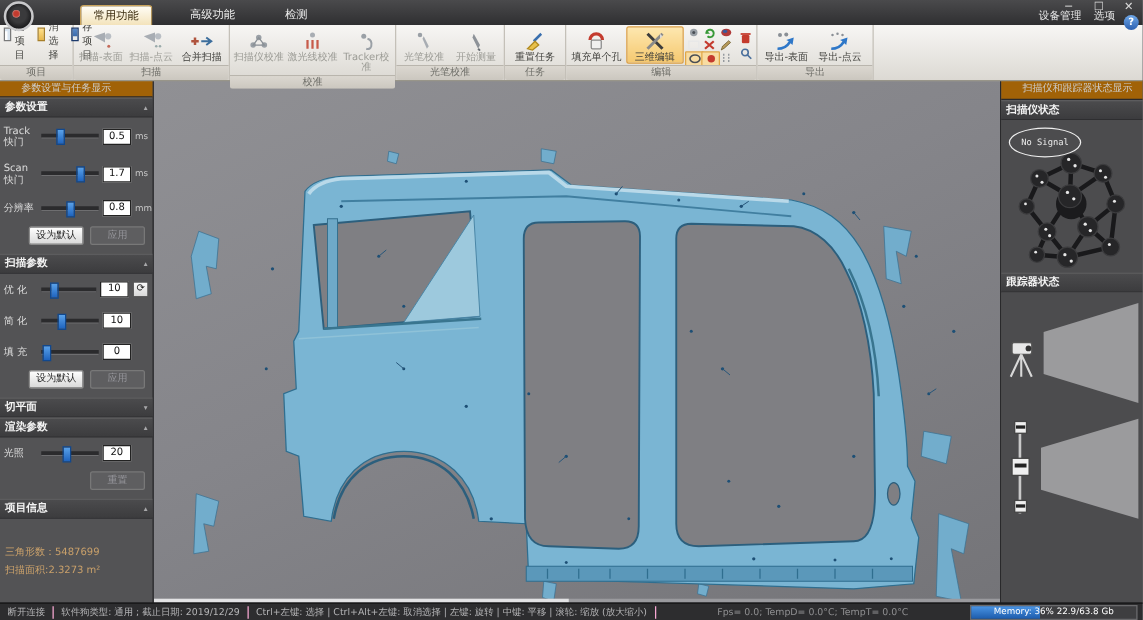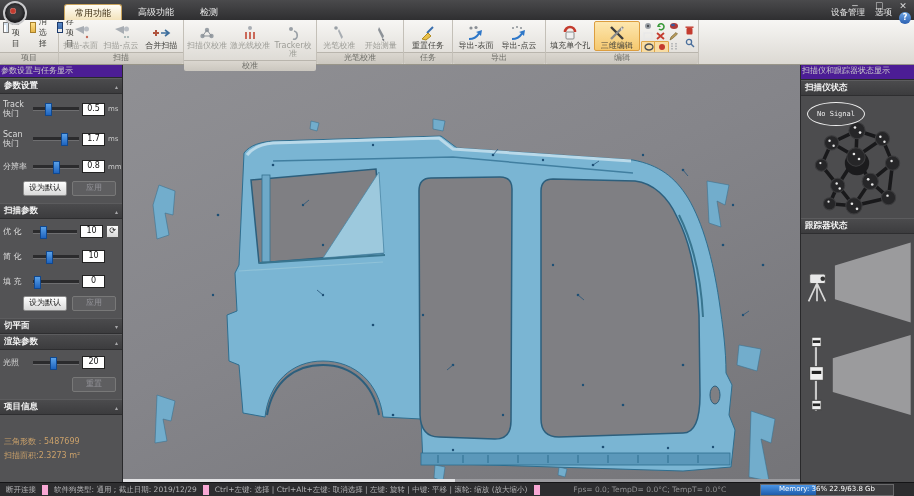--- a/index.html
+++ b/index.html
@@ -7,21 +7,21 @@
        font-family:"DejaVu Sans","Liberation Sans",sans-serif;background:#6f6f73;
        -webkit-font-smoothing:antialiased}
   
   .titlebar{position:absolute;left:0;top:0;width:914px;height:20px;
     background:linear-gradient(#4a4a4c,#2f2f31);z-index:5}
   .applogo{position:absolute;left:3px;top:1px;width:20px;height:20px;border-radius:50%;
     background:radial-gradient(circle at 50% 45%,#3a3a3c 40%,#1c1c1e 70%);
     border:2px solid #c9c9cb;z-index:6}
   .applogo .core{position:absolute;left:5px;top:5px;width:6px;height:6px;border-radius:50%;
     background:#c23a2e;box-shadow:0 0 1px #fff inset}
-  .tabs{position:absolute;left:64px;bottom:0;display:flex;gap:6px;height:16px}
+  .tabs{position:absolute;left:64px;bottom:0;display:flex;gap:20px;height:16px}
   .tab{padding:1px 10px;font-size:9px;color:#ececec;line-height:14px;cursor:default}
   .tab.active{background:linear-gradient(#fffdf6,#f3e3bb);color:#3c2d10;
     border:1px solid #caa45c;border-bottom:none;border-radius:3px 3px 0 0}
   .winctrl{position:absolute;right:4px;top:0;display:flex;gap:10px;font-size:9px;color:#d8d8d8}
   .winctrl span{width:14px;text-align:center;line-height:13px}
   .topmenu{position:absolute;right:22px;top:7px;display:flex;gap:10px;font-size:8.5px;color:#e8e8e8}
   .helpicon{position:absolute;right:3px;top:12px;width:12px;height:12px;border-radius:50%;
     background:linear-gradient(#6fa8e8,#2b5fb0);color:#fff;font-size:8px;font-weight:bold;
     text-align:center;line-height:12px;z-index:7}
   
@@ -43,21 +43,21 @@
   .mi-disk{background:linear-gradient(#5a8ac8,#2c5a9c);border:1px solid #1c3a6c;box-shadow:inset 0 -3px 0 #e8e8e8}
   .egrid{display:grid;grid-template-columns:13px 13px 13px;grid-auto-rows:10px;gap:0;align-content:center}
   .ecell{width:13px;height:10px;display:flex;align-items:center;justify-content:center;font-size:7px;border-radius:1px}
   .ecell.hl{background:#f8dca2;border:1px solid #dfa749}
   .ecol2{display:flex;flex-direction:column;justify-content:center;gap:3px;margin-left:2px}
   
   .lpanel{position:absolute;left:0;top:64px;width:122px;bottom:13px;background:#535355;
     border-right:1px solid #29292b;display:flex;flex-direction:column;color:#e5e5e5;z-index:3}
   .rpanel{position:absolute;right:0;top:64px;width:113px;bottom:13px;background:#535355;
     border-left:1px solid #29292b;display:flex;flex-direction:column;color:#e5e5e5;z-index:3}
-  .ptitle{height:13px;background:#4c1d95;color:#cccccc;font-size:8px;padding:1px 1px;
+  .ptitle{height:13px;background:#a16207;color:#cccccc;font-size:8px;padding:1px 17px;
     border-bottom:1px solid #29292b;white-space:nowrap;overflow:hidden}
   .sechead{height:14px;background:linear-gradient(#4b4b4d,#3c3c3e);border-top:1px solid #5c5c5e;
     border-bottom:1px solid #2e2e30;color:#f4f4f4;font-weight:bold;font-size:8.5px;
     padding:0 4px;display:flex;justify-content:space-between;align-items:center;flex:none}
   .sechead .arr{color:#a8a8aa;font-size:6px}
   .srow{display:flex;align-items:center;padding:0 3px;margin:6px 0;gap:3px;flex:none}
   .slabel{width:27px;font-size:8px;line-height:9px;color:#dddddd}
   .strack{flex:1;height:3px;background:#2b2b2d;border-bottom:1px solid #6e6e70;position:relative}
   .sthumb{position:absolute;top:-4px;width:5px;height:11px;
     background:linear-gradient(#5aa2ea,#1e63be);border:1px solid #11488e}
@@ -79,23 +79,23 @@
   .viewport{position:absolute;left:123px;top:64px;width:677px;bottom:13px;
     background:linear-gradient(155deg,#909094 0%,#85858a 45%,#747478 100%);
     border-top:1px solid #a8a8aa;overflow:hidden;z-index:2}
   .viewport svg{position:absolute;left:0;top:0}
   .hscroll{position:absolute;left:0;bottom:0;width:100%;height:4px;background:#9a9a9e}
   .hthumb{position:absolute;left:0;top:0;width:49%;height:4px;background:#e2e2e4}
   
   .statusbar{position:absolute;left:0;bottom:0;width:914px;height:13px;background:#2d2d2f;
     border-top:1px solid #141416;display:flex;align-items:center;font-size:7.5px;
     color:#b4b4b6;white-space:nowrap;z-index:6}
-  .sseg{padding:0 6px;border-right:6px solid #f9a8d4;overflow:hidden}
+  .sseg{padding:0 6px;border-right:1px solid #f9a8d4;overflow:hidden}
   .sseg.dim{color:#8f8f91}
-  .memwrap{margin-left:auto;margin-right:20px;width:132px;height:10px;background:#3e3e40;
+  .memwrap{margin-left:auto;margin-right:4px;width:132px;height:10px;background:#3e3e40;
     border:1px solid #6a6a6c;position:relative;flex:none}
   .memfill{position:absolute;left:0;top:0;height:100%;width:42%;
     background:linear-gradient(#4a94e4,#1d5cac)}
   .memtext{position:absolute;left:0;top:0;width:100%;text-align:center;font-size:7px;
     color:#fff;line-height:9px}
 </style>
 </head>
 <body>
 
 <div class="titlebar">
@@ -242,20 +242,109 @@
               <path d="M14 2 L8 8" stroke="#3a6fae" stroke-width="2"></path>
               <path d="M3 14 L9 8 L12 11 L7 15 Z" fill="#e8c04a" stroke="#b08a20"></path>
             </svg>
         </span>
         <span>重置任务</span>
       </div>
     </div>
     <div class="rlabel">任务</div>
   </div>
 
+  <div class="rgroup" style="width:152px">
+    <div class="rbody">
+      <div class="rbtn" style="width:44px">
+        <span class="ric">
+          <svg width="18" height="16">
+              <path d="M4 7 a5 5 0 0 1 10 0" stroke="#c43b2e" stroke-width="2.6" fill="none"></path>
+              <rect x="5" y="7" width="8" height="7" rx="1" fill="#f0f0f0" stroke="#8a8a8a"></rect>
+            </svg>
+        </span>
+        <span>填充单个孔</span>
+      </div>
+      <div class="rbtn active" style="width:46px">
+        <span class="ric">
+          <svg width="18" height="16">
+              <path d="M3 2 L15 14" stroke="#3c3c3c" stroke-width="2.4"></path>
+              <path d="M15 2 L3 14" stroke="#8a8a8a" stroke-width="2.4"></path>
+              <path d="M13 2 L15 4 L13 6" fill="#d8d8d8"></path>
+            </svg>
+        </span>
+        <span>三维编辑</span>
+      </div>
+      <div class="egrid">
+        <div class="ecell">
+            <svg width="10" height="8">
+              <circle cx="5" cy="4" r="3" fill="#9aa0a6"></circle>
+              <circle cx="5" cy="4" r="1.2" fill="#4a4f55"></circle>
+            </svg>
+          </div>
+        <div class="ecell">
+            <svg width="10" height="9">
+              <path d="M2 5 a3 3 0 1 1 1 2" stroke="#3a9a3a" stroke-width="1.6" fill="none"></path>
+              <path d="M2 2 v3 h3" fill="#3a9a3a"></path>
+            </svg>
+          </div>
+        <div class="ecell">
+            <svg width="10" height="8">
+              <ellipse cx="5" cy="4" rx="4" ry="3" fill="#b03a3a"></ellipse>
+              <ellipse cx="4" cy="3" rx="2" ry="1.3" fill="#3a5a9c"></ellipse>
+            </svg>
+          </div>
+        <div class="ecell">
+            <svg width="10" height="8">
+              <rect x="1" y="1" width="8" height="6" fill="none" stroke="#e8e8e8" stroke-width="1.3"></rect>
+            </svg>
+          </div>
+        <div class="ecell">
+            <svg width="9" height="8">
+              <path d="M1 1 L8 7 M8 1 L1 7" stroke="#c43b2e" stroke-width="1.8"></path>
+            </svg>
+          </div>
+        <div class="ecell">
+            <svg width="9" height="9">
+              <path d="M1 8 L2 5 L7 0.5 L8.5 2 L3.5 6.5 Z" fill="#b89a5a" stroke="#6a5a2a" stroke-width="0.6"></path>
+            </svg>
+          </div>
+        <div class="ecell hl">
+            <svg width="10" height="8">
+              <ellipse cx="5" cy="4" rx="4" ry="3" fill="none" stroke="#4a4f55" stroke-width="1.3"></ellipse>
+            </svg>
+          </div>
+        <div class="ecell hl">
+            <svg width="8" height="8">
+              <circle cx="4" cy="4" r="3" fill="#c43b2e"></circle>
+            </svg>
+          </div>
+        <div class="ecell">
+            <svg width="8" height="9">
+              <path d="M2 1 v7 M6 1 v7" stroke="#8a8f95" stroke-width="1" stroke-dasharray="1.5 1"></path>
+            </svg>
+          </div>
+      </div>
+      <div class="ecol2">
+        <div class="ecell">
+            <svg width="9" height="10">
+              <rect x="1.5" y="3" width="6" height="6.5" rx="1" fill="#c43b2e"></rect>
+              <rect x="0.5" y="1.5" width="8" height="1.4" fill="#c43b2e"></rect>
+            </svg>
+          </div>
+        <div class="ecell">
+            <svg width="10" height="10">
+              <circle cx="4" cy="4" r="2.6" fill="none" stroke="#4a6f9c" stroke-width="1.3"></circle>
+              <path d="M6 6 L9 9" stroke="#4a6f9c" stroke-width="1.4"></path>
+            </svg>
+          </div>
+      </div>
+    </div>
+    <div class="rlabel">编辑</div>
+  </div>
+
   <div class="rgroup" style="width:92px">
     <div class="rbody">
       <div class="rbtn">
         <span class="ric">
           <svg width="20" height="16">
               <circle cx="5" cy="3" r="1.6" fill="#8a8f95"></circle>
               <circle cx="10" cy="2.5" r="1.6" fill="#8a8f95"></circle>
               <path d="M3 13 Q9 13 12 8 L10 7 L16 5 L15 11 L13.5 9.5 Q10 15 3 15 Z" fill="#2e77c8"></path>
             </svg>
         </span>
@@ -267,109 +356,20 @@
               <circle cx="4" cy="3" r="1" fill="#8a8f95"></circle>
               <circle cx="8" cy="2" r="1" fill="#8a8f95"></circle>
               <circle cx="12" cy="3" r="1" fill="#8a8f95"></circle>
               <path d="M3 13 Q9 13 12 8 L10 7 L16 5 L15 11 L13.5 9.5 Q10 15 3 15 Z" fill="#2e77c8"></path>
             </svg>
         </span>
         <span>导出-点云</span>
       </div>
     </div>
     <div class="rlabel">导出</div>
-  </div>
-
-  <div class="rgroup" style="width:152px">
-    <div class="rbody">
-      <div class="rbtn" style="width:44px">
-        <span class="ric">
-          <svg width="18" height="16">
-              <path d="M4 7 a5 5 0 0 1 10 0" stroke="#c43b2e" stroke-width="2.6" fill="none"></path>
-              <rect x="5" y="7" width="8" height="7" rx="1" fill="#f0f0f0" stroke="#8a8a8a"></rect>
-            </svg>
-        </span>
-        <span>填充单个孔</span>
-      </div>
-      <div class="rbtn active" style="width:46px">
-        <span class="ric">
-          <svg width="18" height="16">
-              <path d="M3 2 L15 14" stroke="#3c3c3c" stroke-width="2.4"></path>
-              <path d="M15 2 L3 14" stroke="#8a8a8a" stroke-width="2.4"></path>
-              <path d="M13 2 L15 4 L13 6" fill="#d8d8d8"></path>
-            </svg>
-        </span>
-        <span>三维编辑</span>
-      </div>
-      <div class="egrid">
-        <div class="ecell">
-            <svg width="10" height="8">
-              <circle cx="5" cy="4" r="3" fill="#9aa0a6"></circle>
-              <circle cx="5" cy="4" r="1.2" fill="#4a4f55"></circle>
-            </svg>
-          </div>
-        <div class="ecell">
-            <svg width="10" height="9">
-              <path d="M2 5 a3 3 0 1 1 1 2" stroke="#3a9a3a" stroke-width="1.6" fill="none"></path>
-              <path d="M2 2 v3 h3" fill="#3a9a3a"></path>
-            </svg>
-          </div>
-        <div class="ecell">
-            <svg width="10" height="8">
-              <ellipse cx="5" cy="4" rx="4" ry="3" fill="#b03a3a"></ellipse>
-              <ellipse cx="4" cy="3" rx="2" ry="1.3" fill="#3a5a9c"></ellipse>
-            </svg>
-          </div>
-        <div class="ecell">
-            <svg width="10" height="8">
-              <rect x="1" y="1" width="8" height="6" fill="none" stroke="#e8e8e8" stroke-width="1.3"></rect>
-            </svg>
-          </div>
-        <div class="ecell">
-            <svg width="9" height="8">
-              <path d="M1 1 L8 7 M8 1 L1 7" stroke="#c43b2e" stroke-width="1.8"></path>
-            </svg>
-          </div>
-        <div class="ecell">
-            <svg width="9" height="9">
-              <path d="M1 8 L2 5 L7 0.5 L8.5 2 L3.5 6.5 Z" fill="#b89a5a" stroke="#6a5a2a" stroke-width="0.6"></path>
-            </svg>
-          </div>
-        <div class="ecell hl">
-            <svg width="10" height="8">
-              <ellipse cx="5" cy="4" rx="4" ry="3" fill="none" stroke="#4a4f55" stroke-width="1.3"></ellipse>
-            </svg>
-          </div>
-        <div class="ecell hl">
-            <svg width="8" height="8">
-              <circle cx="4" cy="4" r="3" fill="#c43b2e"></circle>
-            </svg>
-          </div>
-        <div class="ecell">
-            <svg width="8" height="9">
-              <path d="M2 1 v7 M6 1 v7" stroke="#8a8f95" stroke-width="1" stroke-dasharray="1.5 1"></path>
-            </svg>
-          </div>
-      </div>
-      <div class="ecol2">
-        <div class="ecell">
-            <svg width="9" height="10">
-              <rect x="1.5" y="3" width="6" height="6.5" rx="1" fill="#c43b2e"></rect>
-              <rect x="0.5" y="1.5" width="8" height="1.4" fill="#c43b2e"></rect>
-            </svg>
-          </div>
-        <div class="ecell">
-            <svg width="10" height="10">
-              <circle cx="4" cy="4" r="2.6" fill="none" stroke="#4a6f9c" stroke-width="1.3"></circle>
-              <path d="M6 6 L9 9" stroke="#4a6f9c" stroke-width="1.4"></path>
-            </svg>
-          </div>
-      </div>
-    </div>
-    <div class="rlabel">编辑</div>
   </div>
 </div>
 
 <div class="lpanel">
   <div class="ptitle">参数设置与任务显示</div>
 
   <div class="sechead">
     <span>参数设置</span>
       <span class="arr">▴</span>
   </div>

